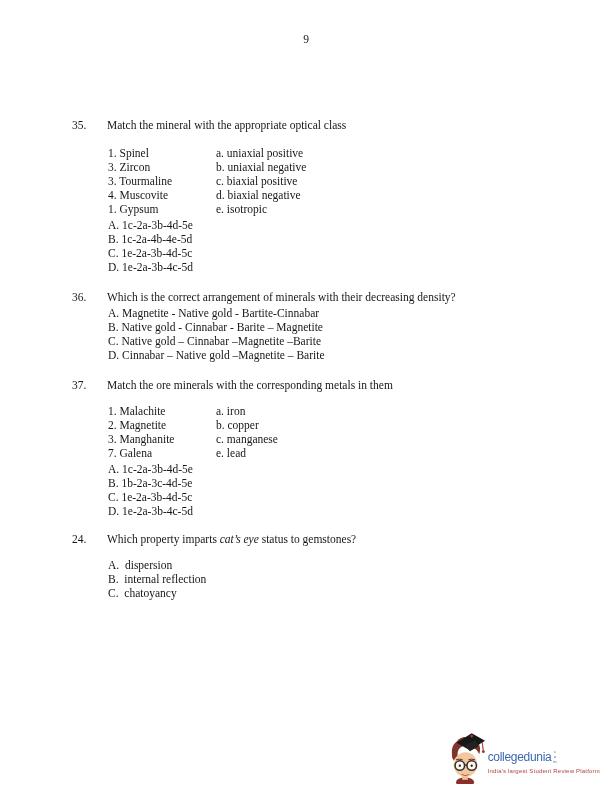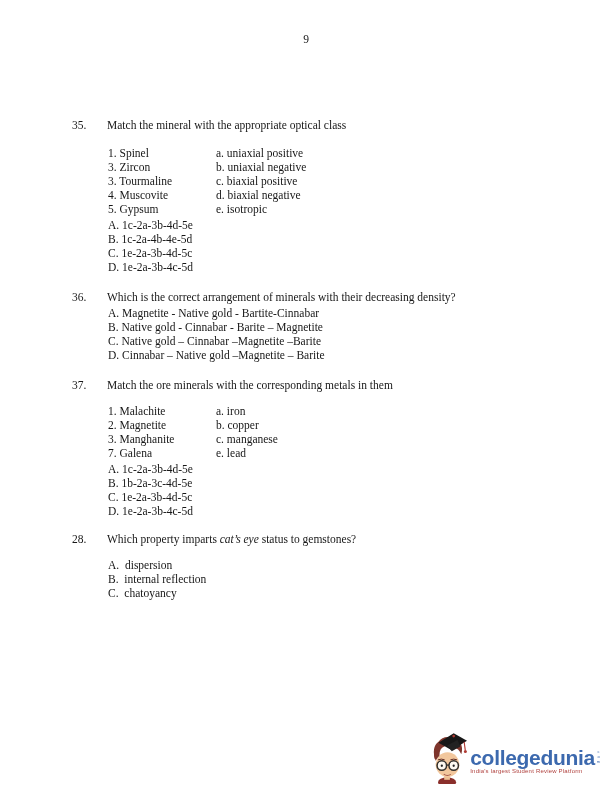--- a/index.html
+++ b/index.html
@@ -29,21 +29,21 @@
   .q35 .opts,.q36 .opts,.q37 .opts{margin-top:2px;}
   .q38 .opts{margin-top:12px;}
   .opt{white-space:pre-wrap;}
   
   .logo{position:absolute;right:12px;bottom:8px;display:flex;align-items:center;}
   .logo svg{display:block;margin-right:3px;}
   .logo-text{display:flex;flex-direction:column;margin-top:10px;}
   .brand-row{display:flex;align-items:flex-end;}
   .brand{
     font-family:"Liberation Sans","DejaVu Sans",sans-serif;
-    font-weight:bold;font-size:21px;line-height:17px;letter-spacing:-0.3px;
+    font-weight:normal;font-size:12px;line-height:17px;letter-spacing:-0.3px;
   }
   .brand-suffix{
     font-family:"Liberation Sans","DejaVu Sans",sans-serif;
     font-size:4px;line-height:1;writing-mode:vertical-lr;text-orientation:upright;
     margin-left:1px;margin-bottom:2px;letter-spacing:0;
   }
   .tagline{
     font-family:"Liberation Sans","DejaVu Sans",sans-serif;
     font-size:6px;line-height:8px;margin-top:1px;letter-spacing:0.2px;
   }
@@ -71,21 +71,21 @@
       </div>
       <div class="match-row">
         <span class="m-left">3. Tourmaline</span>
         <span class="m-right">c. biaxial positive</span>
       </div>
       <div class="match-row">
         <span class="m-left">4. Muscovite</span>
         <span class="m-right">d. biaxial negative</span>
       </div>
       <div class="match-row">
-        <span class="m-left">5. Gypsum</span>
+        <span class="m-left">1. Gypsum</span>
         <span class="m-right">e. isotropic</span>
       </div>
     </div>
     <div class="opts">
       <div class="opt">A. 1c-2a-3b-4d-5e</div>
       <div class="opt">B. 1c-2a-4b-4e-5d</div>
       <div class="opt">C. 1e-2a-3b-4d-5c</div>
       <div class="opt">D. 1e-2a-3b-4c-5d</div>
     </div>
   </section>
@@ -129,21 +129,21 @@
     <div class="opts">
       <div class="opt">A. 1c-2a-3b-4d-5e</div>
       <div class="opt">B. 1b-2a-3c-4d-5e</div>
       <div class="opt">C. 1e-2a-3b-4d-5c</div>
       <div class="opt">D. 1e-2a-3b-4c-5d</div>
     </div>
   </section>
 
   <section class="question q38">
     <div class="q-head">
-      <span class="q-num">28.</span>
+      <span class="q-num">24.</span>
       <span class="q-text"><span>Which property imparts </span><span class="it">cat’s eye</span><span> status to gemstones?</span></span>
     </div>
     <div class="opts">
       <div class="opt">A.  dispersion</div>
       <div class="opt">B.  internal reflection</div>
       <div class="opt">C.  chatoyancy</div>
     </div>
   </section>
 
   <div class="logo">

